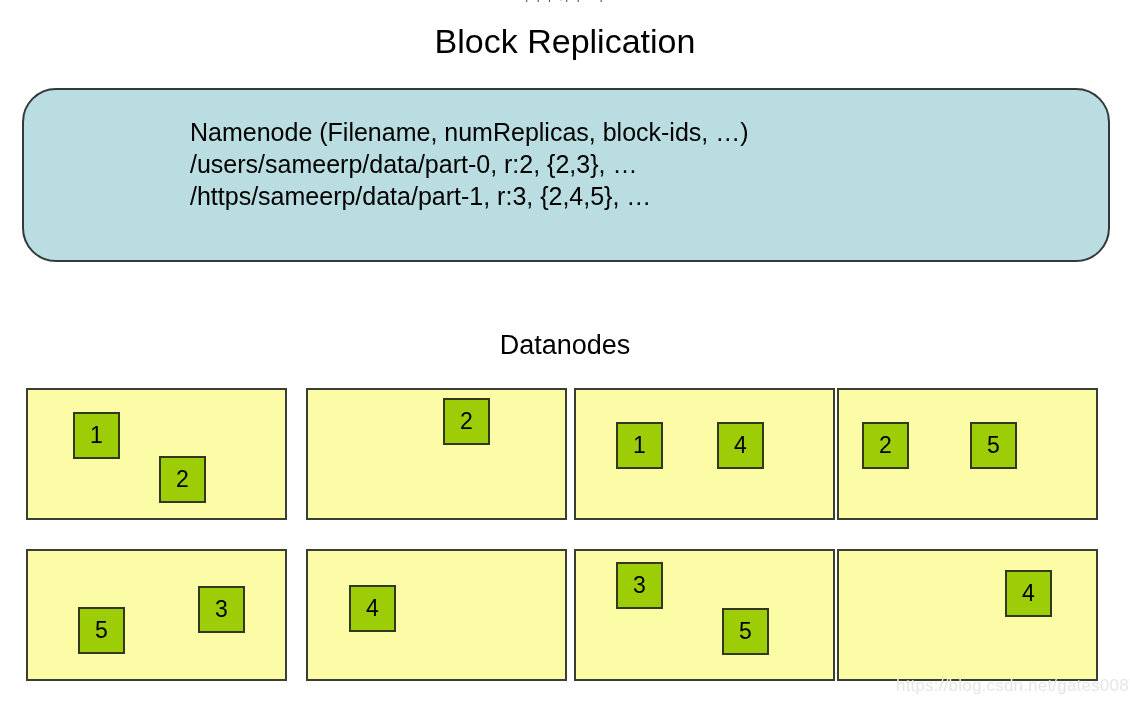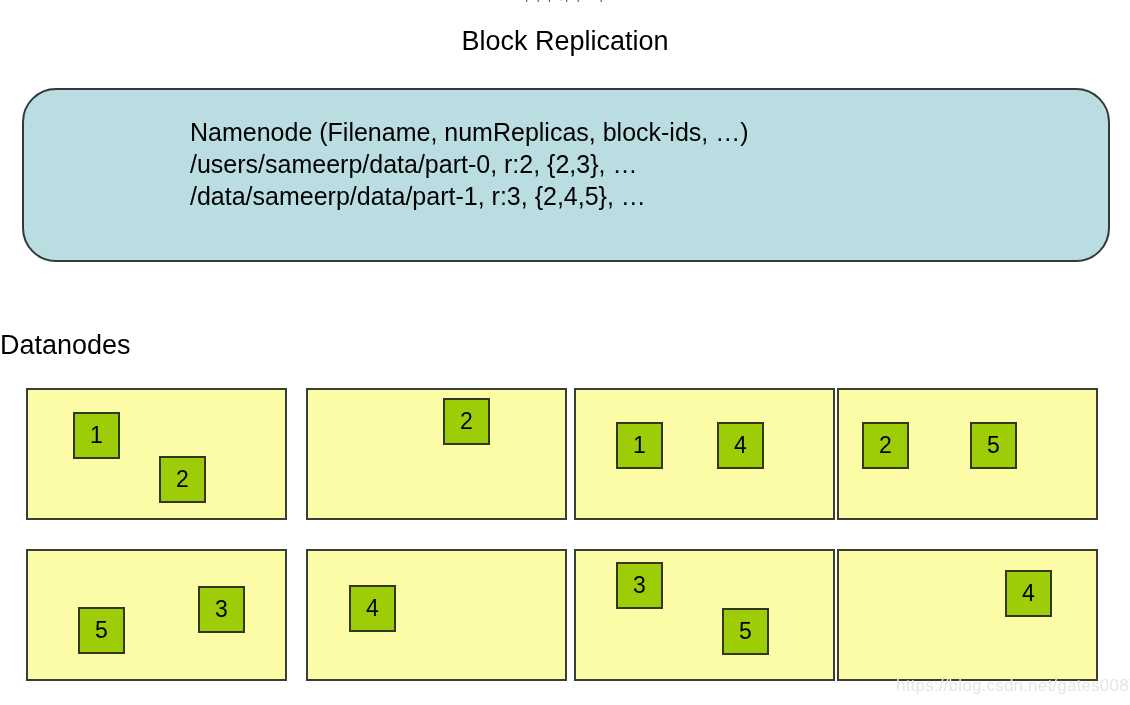--- a/index.html
+++ b/index.html
@@ -38,21 +38,21 @@
     text-align: center;
   }
 
   
   .page-title {
     position: absolute;
     top: 24px;
     left: 0;
     width: 1130px;
     text-align: center;
-    font-size: 27px;
+    font-size: 34px;
     font-weight: normal;
     line-height: 34px;
     color: #000000;
   }
 
   
   .namenode-box {
     position: absolute;
     left: 22px;
     top: 88px;
@@ -76,20 +76,21 @@
   .namenode-text div {
     white-space: pre;
   }
 
   
   .datanodes-label {
     position: absolute;
     top: 328px;
     left: 0;
     width: 1130px;
+    text-align: center;
     font-size: 27px;
     line-height: 34px;
     color: #000000;
   }
 
   
   .datanode-grid {
     position: absolute;
     left: 0;
     top: 388px;
@@ -143,21 +144,21 @@
 <div id="canvas">
 
   <div class="top-sliver">|        |              |               ,| | /        |</div>
 
   <div class="page-title">Block Replication</div>
 
   <div class="namenode-box">
     <div class="namenode-text">
       <div>Namenode (Filename, numReplicas, block-ids, …)</div>
       <div>/users/sameerp/data/part-0, r:2, {2,3}, …</div>
-      <div>/data/sameerp/data/part-1, r:3, {2,4,5}, …</div>
+      <div>/https/sameerp/data/part-1, r:3, {2,4,5}, …</div>
     </div>
   </div>
 
   <div class="datanodes-label">Datanodes</div>
 
   <div class="datanode-grid">
       <div class="datanode r0 c0">
         <div class="block" style="left: 45px; top: 22px;">1</div>
         <div class="block" style="left: 131px; top: 66px;">2</div>
       </div>

